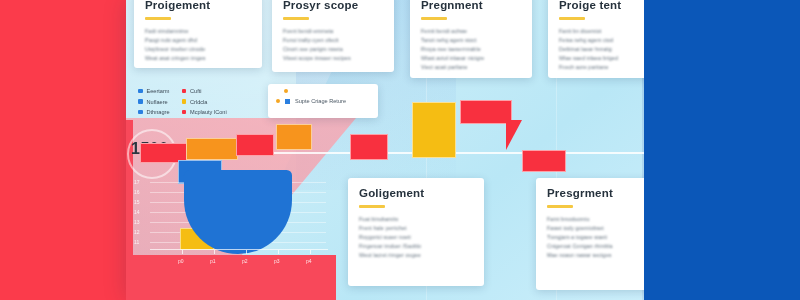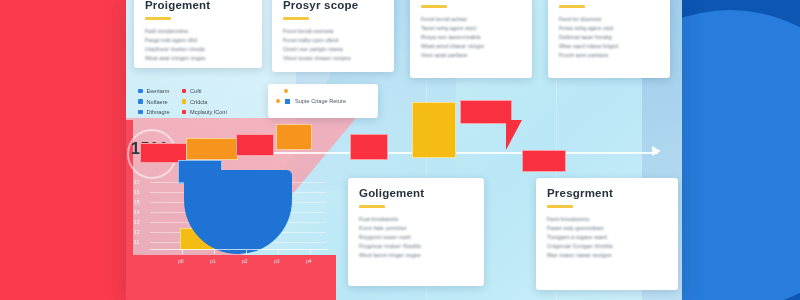--- a/index.html
+++ b/index.html
@@ -1,18 +1,18 @@
 <!DOCTYPE html>
 <html><head>
 <meta charset="utf-8">
 <style>
   html,body{margin:0;padding:0;}
   body{width:800px;height:300px;overflow:hidden;font-family:"Liberation Sans",sans-serif;background:#0b57b8;}
 
-  .stage{position:relative;width:800px;height:300px;overflow:hidden;background:#0b57b8;}
+  .stage{position:relative;width:644px;height:300px;overflow:hidden;background:#0b57b8;}
 
   
   .bg-blue-dark{position:absolute;inset:0;background:#0d56b3;}
   .bg-blue-circle{position:absolute;left:580px;top:10px;width:300px;height:300px;border-radius:50%;background:#2a7fe0;opacity:.92;}
   .bg-red{position:absolute;left:-40px;top:-20px;width:260px;height:340px;background:#fb3b4b;
           clip-path:polygon(0 0,72% 0,100% 100%,0 100%);}
 
   
   .canvas{position:absolute;left:126px;top:0;width:556px;height:300px;background:#bfe8f5;
           box-shadow:0 0 22px rgba(10,40,80,.18);overflow:hidden;}
@@ -144,31 +144,33 @@
     <div class="rule"></div>
     <div class="lines">
       <span>Fvent bendi-emmeta</span>
       <span>Funui trafip cyen ofecit</span>
       <span>Cinort xee parigm nweta</span>
       <span>Viteet scope imsaer recipes</span>
     </div>
   </div>
 
   <div class="card card-c">
+    <div class="card-title">Pregnment</div>
     <div class="rule"></div>
     <div class="lines">
       <span>Femit bendi achwe</span>
       <span>Tanot nehg agem stoct</span>
       <span>Rroya-nee taeserrnrable</span>
       <span>Wlast avtol inlaear nictgre</span>
       <span>Viect acati parilane</span>
     </div>
   </div>
 
   <div class="card card-d">
+    <div class="card-title">Proige tent</div>
     <div class="rule"></div>
     <div class="lines">
       <span>Fanit bn diuemiot</span>
       <span>Feisa nehg agem ctod</span>
       <span>Detbinat laear hnratig</span>
       <span>Wlae saed inlaea briged</span>
       <span>Fnech aore parttane</span>
     </div>
   </div>
 

